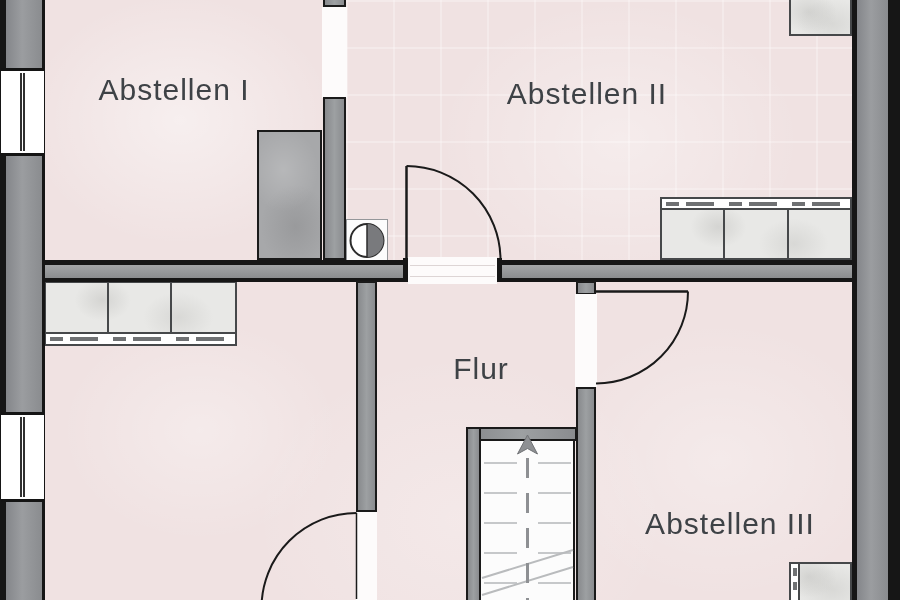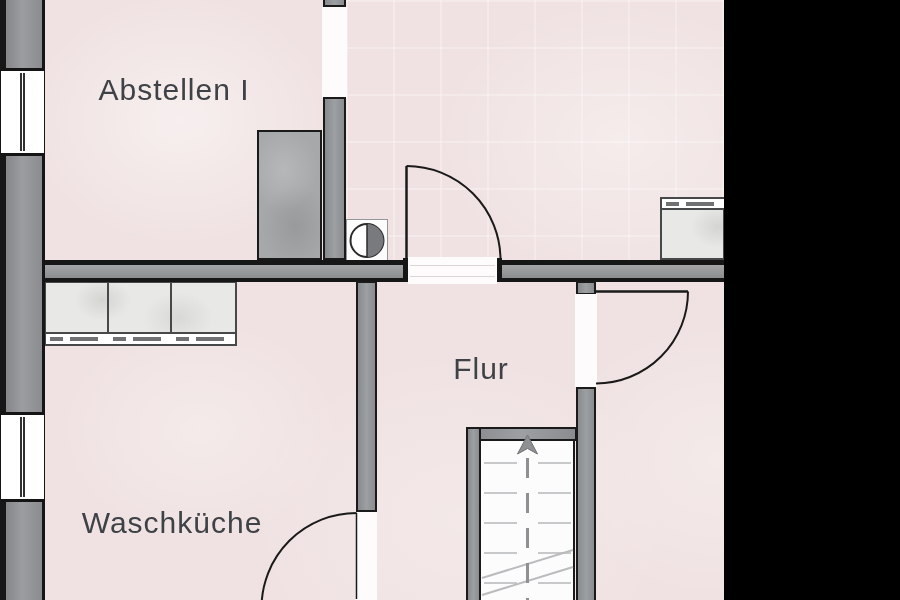--- a/index.html
+++ b/index.html
@@ -1,17 +1,17 @@
 <!DOCTYPE html>
 <html><head>
 <meta charset="utf-8">
 <style>
   html,body{margin:0;padding:0;background:#000;}
   #plan{
-    position:relative;width:724px;height:600px;overflow:hidden;
+    position:relative;width:900px;height:600px;overflow:hidden;
     font-family:"Liberation Sans", sans-serif;
     background:
       radial-gradient(220px 180px at 180px 120px, rgba(255,255,255,.45), transparent 70%),
       radial-gradient(260px 200px at 620px 140px, rgba(255,255,255,.35), transparent 70%),
       radial-gradient(200px 160px at 200px 430px, rgba(255,255,255,.30), transparent 70%),
       radial-gradient(240px 200px at 720px 460px, rgba(255,255,255,.28), transparent 70%),
       radial-gradient(300px 240px at 460px 520px, rgba(255,252,252,.25), transparent 70%),
       #f0e2e2;
   }
   .abs{position:absolute;}
@@ -148,16 +148,17 @@
     </g>
 
     <g>
       <circle cx="367" cy="240.5" r="16.5" fill="#ffffff" stroke="#2b2b2b" stroke-width="2"></circle>
       <path d="M 367 224 A 16.5 16.5 0 0 1 367 257 Z" fill="#797a7d"></path>
       <line x1="367" y1="224" x2="367" y2="257" stroke="#2b2b2b" stroke-width="1.5"></line>
     </g>
   </svg>
 
   <div class="abs room-label" style="left:174px;top:90px;">Abstellen I</div>
+  <div class="abs room-label" style="left:587px;top:94px;">Abstellen II</div>
   <div class="abs room-label" style="left:481px;top:369px;">Flur</div>
-  <div class="abs room-label" style="left:172px;top:523px;">Waschküche</div>
+  <div class="abs room-label" style="left:730px;top:524px;">Abstellen III</div>
 
 </div>
 
 </body></html>

